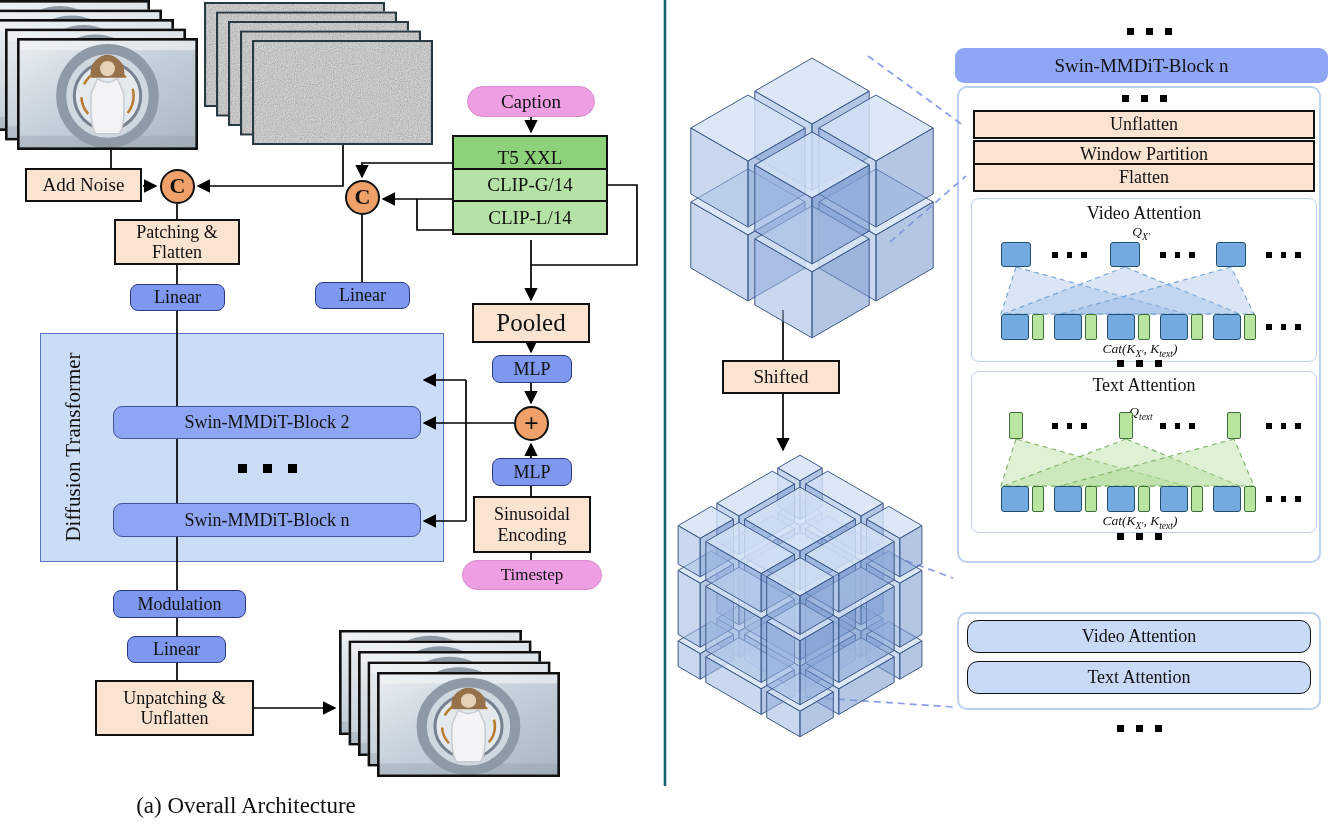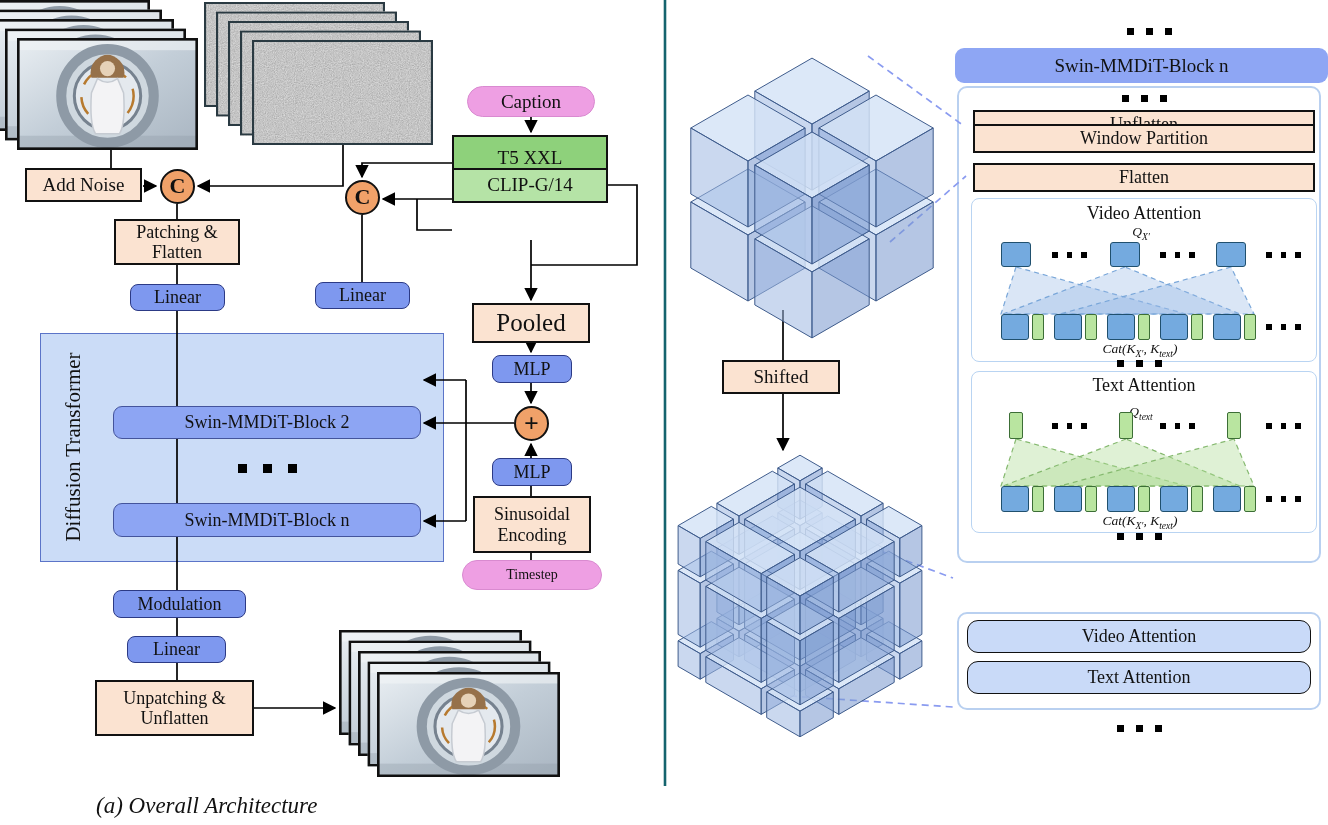--- a/index.html
+++ b/index.html
@@ -26,21 +26,21 @@
   .tokg{position:absolute;z-index:2;background:var(--token-green,#b9e5a0);border:1.5px solid #3c6e36;border-radius:2px;box-sizing:border-box;}
   .dots{position:absolute;display:flex;z-index:2;}
   .dots i{display:block;background:#000;}
   .dots-lg{gap:16px;} .dots-lg i{width:9px;height:9px;}
   .dots-md{gap:12px;} .dots-md i{width:7px;height:7px;}
   .dots-sm{gap:9px;}  .dots-sm i{width:5.5px;height:5.5px;}
   .mlabel{position:absolute;z-index:2;text-align:center;font-size:13.5px;}
   .mi{font-style:italic;}
   .mlabel sub{font-size:9.5px;font-style:italic;}
   .title{position:absolute;z-index:2;text-align:center;font-size:18px;}
-  .capt{position:absolute;z-index:2;text-align:left;font-size:23px;font-style:italic;}
+  .capt{position:absolute;z-index:2;text-align:center;font-size:23px;}
   .rot{position:absolute;z-index:2;text-align:center;font-size:21px;transform:rotate(-90deg);}
 </style>
 </head>
 <body>
 
 <div id="root" style="--peach: #fbe3d1; --blue-box: #7e98ef; --block: #8da5f3; --dt-bg: #cbdcf7; --t5-green: #8ed17b; --clip-green: #b5e3a6; --pill-pink: #ee9fe3; --circle-orange: #f0a169; --header-blue: #8ea6f4; --attn-box: #c9daf8; --token-blue: #74aadf; --token-green: #b9e5a0;">
 
   <div class="panel dtbox" style="left:40px;top:333px;width:404px;height:229px;"></div>
   <div class="panel whitepanel" style="left:957px;top:86px;width:364px;height:477px;"></div>
   <div class="panel attnpanel" style="left:971px;top:198px;width:346px;height:164px;"></div>
@@ -300,20 +300,23 @@
   <div class="box pill" style="left:467px;top:86px;width:128px;height:31px;font-size:19px;">
       <span>Caption</span>
     </div>
 
   <div class="box greenT5" style="left:452px;top:135px;width:156px;height:35px;font-size:19px;align-items:flex-end;">
       <span>T5 XXL</span>
     </div>
   <div class="box greenCLIP" style="left:452px;top:167.5px;width:156px;height:35px;font-size:19px;">
       <span>CLIP-G/14</span>
     </div>
+  <div class="box greenCLIP" style="left:452px;top:200px;width:156px;height:35px;font-size:19px;">
+      <span>CLIP-L/14</span>
+    </div>
 
   <div class="box peach" style="left:472px;top:303px;width:118px;height:40px;font-size:25px;">
       <span>Pooled</span>
     </div>
 
   <div class="box bluepill" style="left:492px;top:355px;width:80px;height:28px;">
       <span>MLP</span>
     </div>
 
   <div class="box circle" style="left:514px;top:406px;font-size:26px;">
@@ -322,21 +325,21 @@
 
   <div class="box bluepill" style="left:492px;top:458px;width:80px;height:28px;">
       <span>MLP</span>
     </div>
 
   <div class="box peach col" style="left:473px;top:496px;width:118px;height:57px;">
     <span>Sinusoidal</span>
     <span>Encoding</span>
   </div>
 
-  <div class="box pill" style="left:462px;top:560px;width:140px;height:30px;font-size:14px;">
+  <div class="box pill" style="left:462px;top:560px;width:140px;height:30px;font-size:17px;">
       <span>Timestep</span>
     </div>
 
   <div class="rot" style="left:-46px;top:434px;width:240px;height:26px;"><span>Diffusion Transformer</span></div>
 
   <div class="box block" style="left:113px;top:406px;width:308px;height:33px;">
       <span>Swin-MMDiT-Block 2</span>
     </div>
   <div class="dots dots-lg" style="left:238px;top:464px;">
       <i></i>
@@ -372,21 +375,21 @@
 
   <div class="dots dots-md" style="left:1122px;top:95px;">
       <i></i>
       <i></i>
       <i></i>
     </div>
 
   <div class="box peach" style="left:973px;top:110px;width:342px;height:29px;">
       <span>Unflatten</span>
     </div>
-  <div class="box peach" style="left:973px;top:124px;width:342px;height:29px;">
+  <div class="box peach" style="left:973px;top:140px;width:342px;height:29px;">
       <span>Window Partition</span>
     </div>
   <div class="box peach" style="left:973px;top:163px;width:342px;height:29px;">
       <span>Flatten</span>
     </div>
 
   <div class="title" style="left:971px;top:203px;width:346px;"><span>Video Attention</span></div>
   <div class="mlabel" style="left:1071px;top:224px;width:140px;">
     <span class="mi">Q</span><sub>X′</sub>
   </div>

